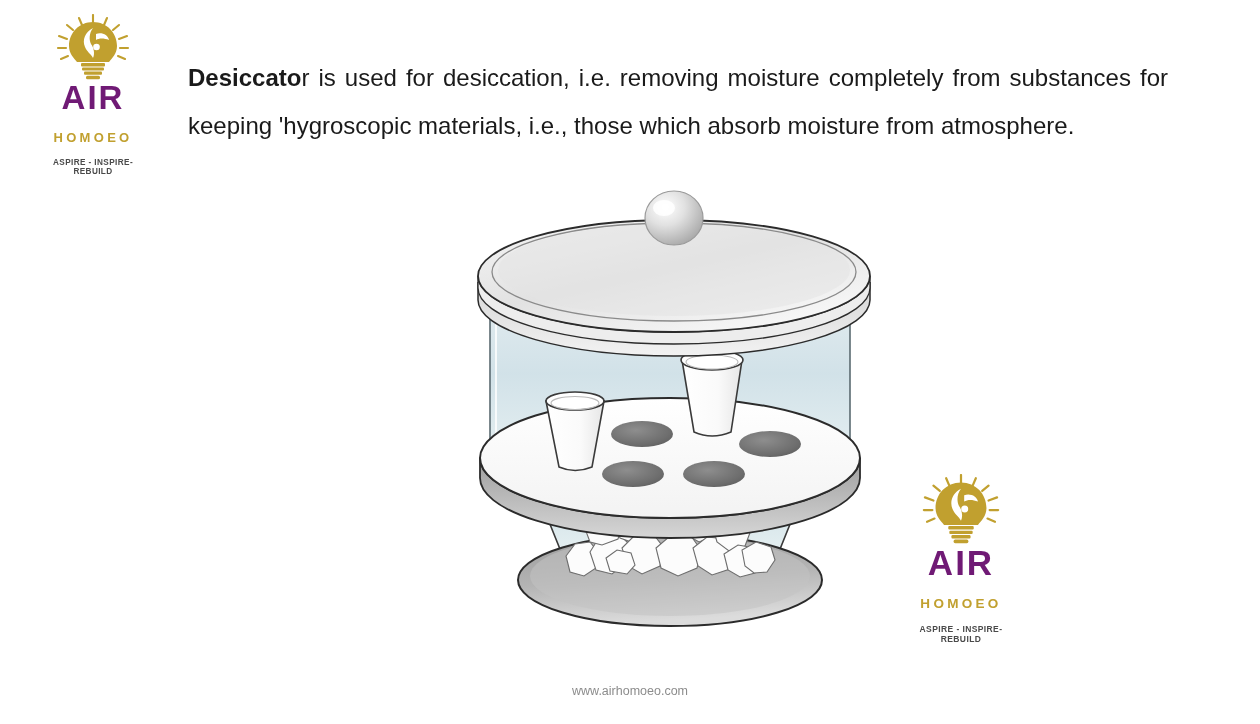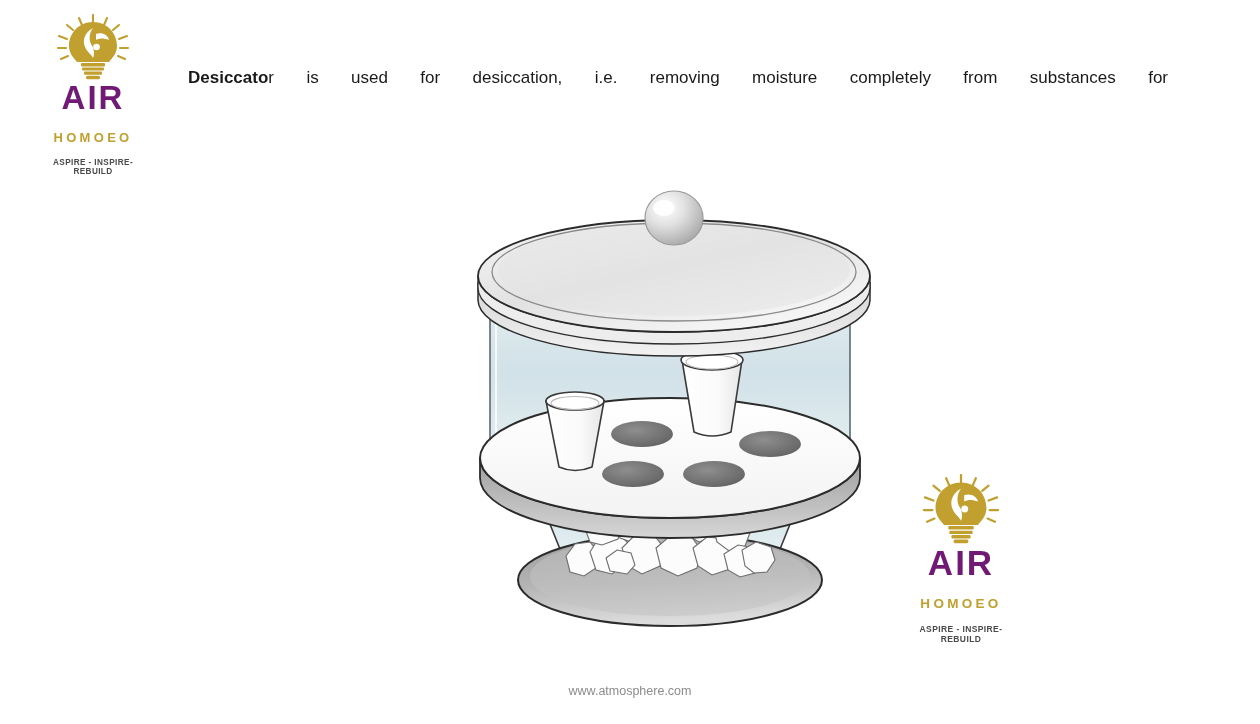--- a/index.html
+++ b/index.html
@@ -26,21 +26,21 @@
   .logo-wm .logo-homoeo{font-size:13.5px;}
   .logo-tag{
     font-size:8.2px;letter-spacing:0.4px;color:#4a4a4a;
     text-align:center;margin-top:13px;font-weight:bold;
   }
   .logo-wm .logo-tag{font-size:8.5px;}
 
   
   .body-text{
     position:absolute;left:188px;top:54px;width:980px;
-    font-size:17px;color:#1a1a1a;line-height:48px;
+    font-size:24px;color:#1a1a1a;line-height:48px;
   }
   .line-just{text-align:justify;text-align-last:justify;}
   .line-left{text-align:left;}
   .bold{font-weight:bold;}
 
   
   .figure{position:absolute;left:470px;top:182px;width:420px;height:470px;}
   .figure svg{display:block;}
 
   
@@ -80,20 +80,21 @@
         <rect x="52" y="61.8" width="14" height="3.4" rx="1.5" fill="#C1A02F"></rect>
       </svg>
     </div>
     <div class="logo-word logo-air">AIR</div>
     <div class="logo-homoeo">HOMOEO</div>
     <div class="logo-tag">ASPIRE - INSPIRE- REBUILD</div>
   </div>
 
   <div class="body-text">
     <div class="line-just"><span class="bold">Desiccato</span><span>r is used for desiccation, i.e. removing moisture completely from substances for</span></div>
+    <div class="line-left">keeping 'hygroscopic materials, i.e., those which absorb moisture from atmosphere.</div>
   </div>
 
   <div class="figure">
     <svg width="420" height="470" viewBox="0 0 420 470">
       <defs>
         <linearGradient id="glassUp" x1="0" y1="0" x2="0" y2="1">
           <stop offset="0%" stop-color="#dfeaee"></stop>
           <stop offset="40%" stop-color="#cfe0e7"></stop>
           <stop offset="100%" stop-color="#e9f2f3"></stop>
         </linearGradient>
@@ -234,15 +235,15 @@
         <rect x="48" y="53.4" width="22" height="3.2" rx="1" fill="#C1A02F"></rect>
         <rect x="50" y="57.6" width="18" height="3.2" rx="1" fill="#C1A02F"></rect>
         <rect x="52" y="61.8" width="14" height="3.4" rx="1.5" fill="#C1A02F"></rect>
       </svg>
     </div>
     <div class="logo-word logo-air">AIR</div>
     <div class="logo-homoeo">HOMOEO</div>
     <div class="logo-tag">ASPIRE - INSPIRE- REBUILD</div>
   </div>
 
-  <div class="footer">www.atmosphere.com</div>
+  <div class="footer">www.airhomoeo.com</div>
 
 </div>
 
 </body></html>

